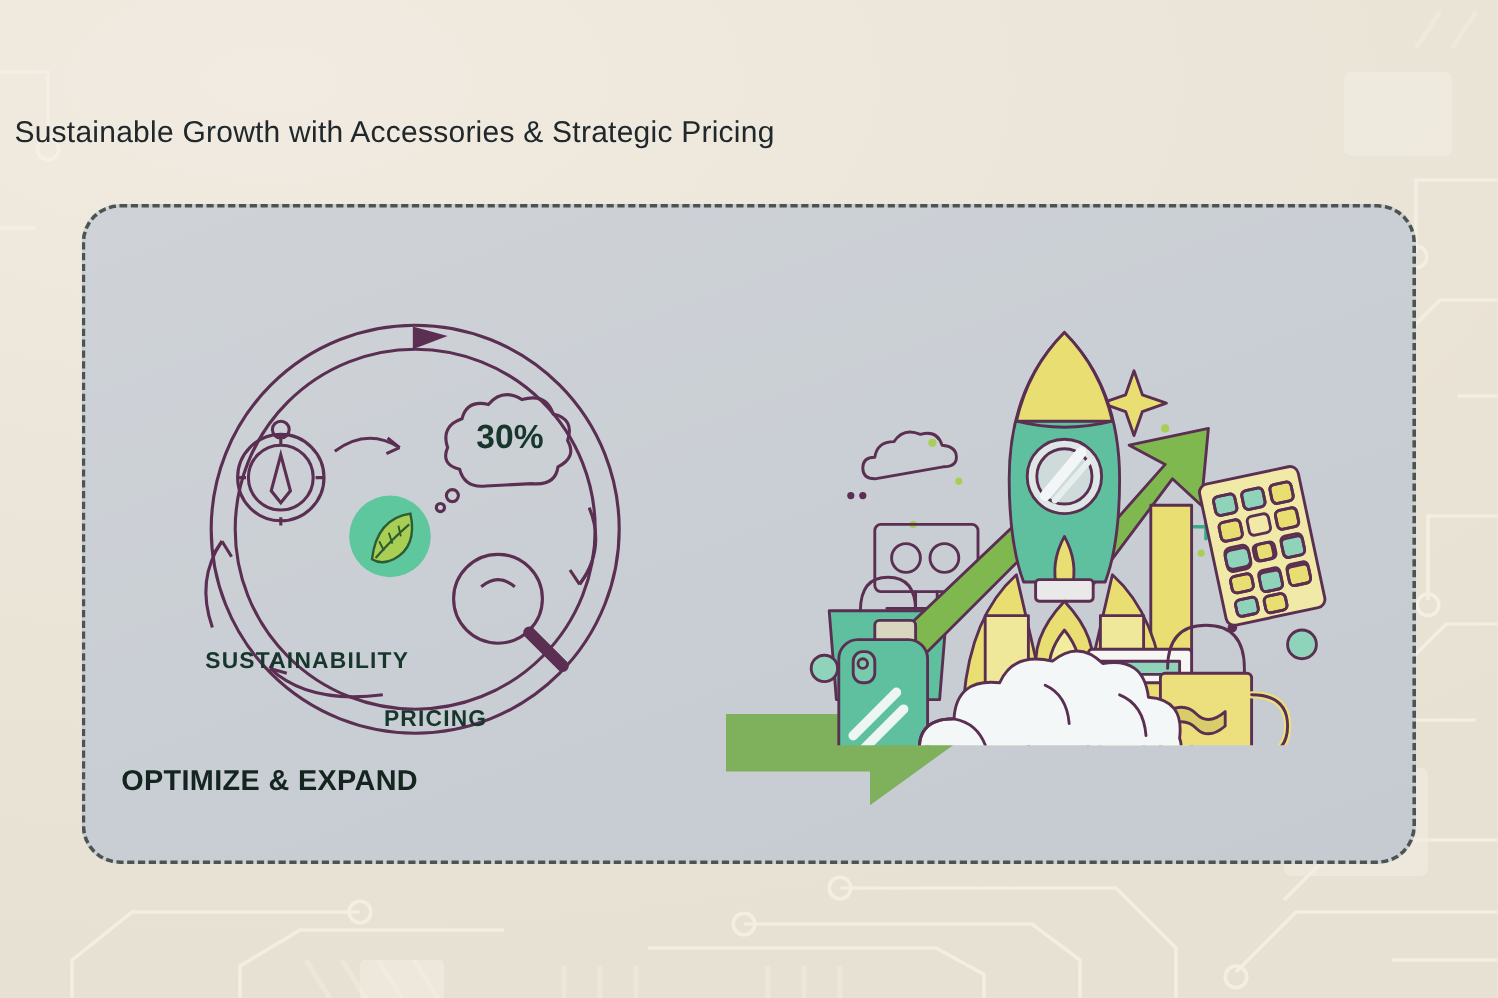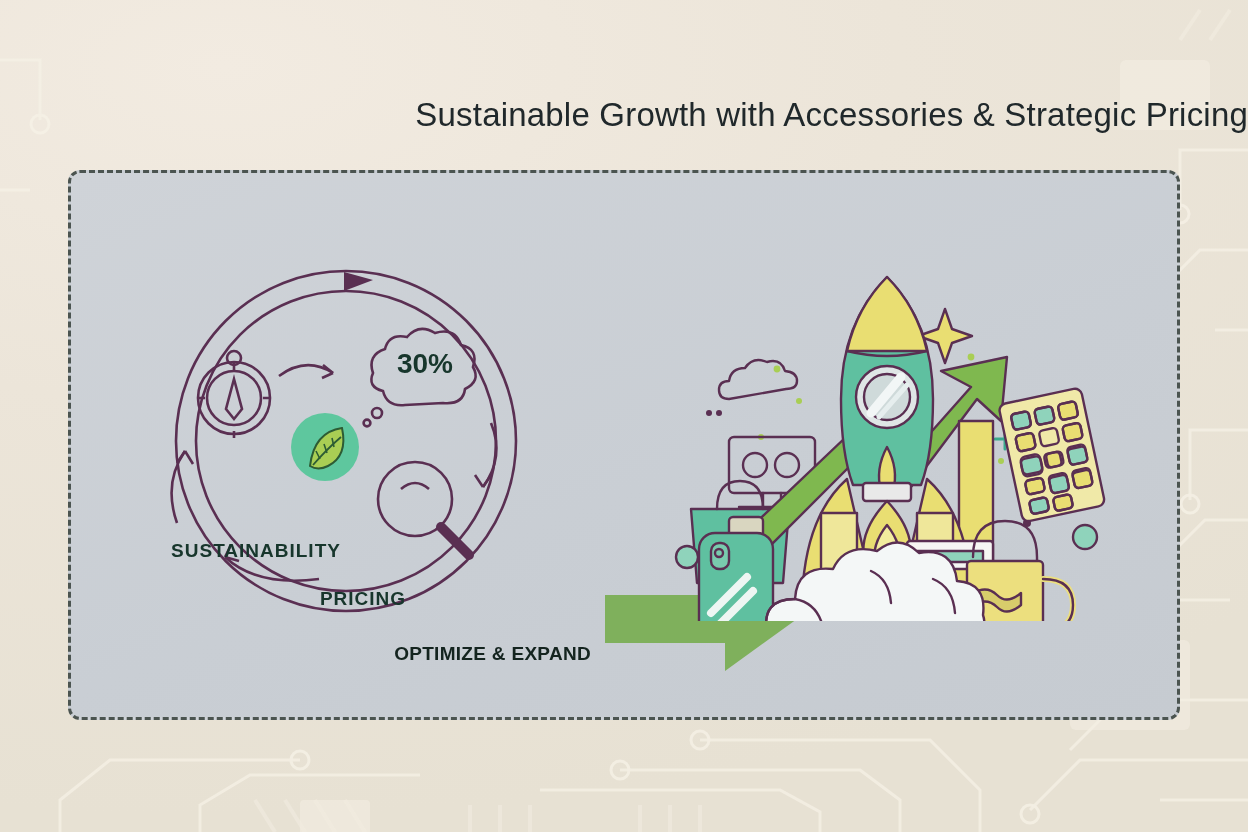--- a/index.html
+++ b/index.html
@@ -15,45 +15,46 @@
   .bg-base{
     position:absolute;inset:0;
     background:
       radial-gradient(120% 90% at 18% 8%, #f2ebe1 0%, #ece5d9 45%, #e7e1d3 100%);
   }
   .bg-circuit{position:absolute;inset:0;opacity:.85;}
 
   
   .title{
     position:absolute;left:0;right:0;top:96px;
-    text-align:right;
-    font-size:33px;font-weight:400;
+    text-align:left;
+    font-size:25px;font-weight:400;
     letter-spacing:.2px;
     color:#20282b;
     white-space:nowrap;
+    padding-left:12px;
   }
 
   
   .panel{
     position:absolute;left:68px;top:170px;width:1112px;height:550px;
     background:linear-gradient(160deg,#cfd3d8 0%,#c9ced4 55%,#c6cbd1 100%);
-    border-radius:12px;
+    border-radius:32px;
     border:3px dashed #4b5450;
     box-sizing:border-box;
   }
 
   
   .col{position:absolute;top:0;height:100%;}
   .col-left{left:30px;width:490px;}
   .col-right{left:600px;width:490px;}
 
   .caption{
     position:absolute;left:0;right:0;bottom:52px;
-    text-align:right;
-    font-size:19px;font-weight:bold;
+    text-align:left;
+    font-size:24px;font-weight:bold;
     letter-spacing:.3px;
     color:#14241f;
     white-space:nowrap;
   }
 
   .art{position:absolute;left:0;right:0;top:88px;height:360px;}
   .art svg{display:block;width:100%;height:100%;}
 
   
   .arrow-mid{

